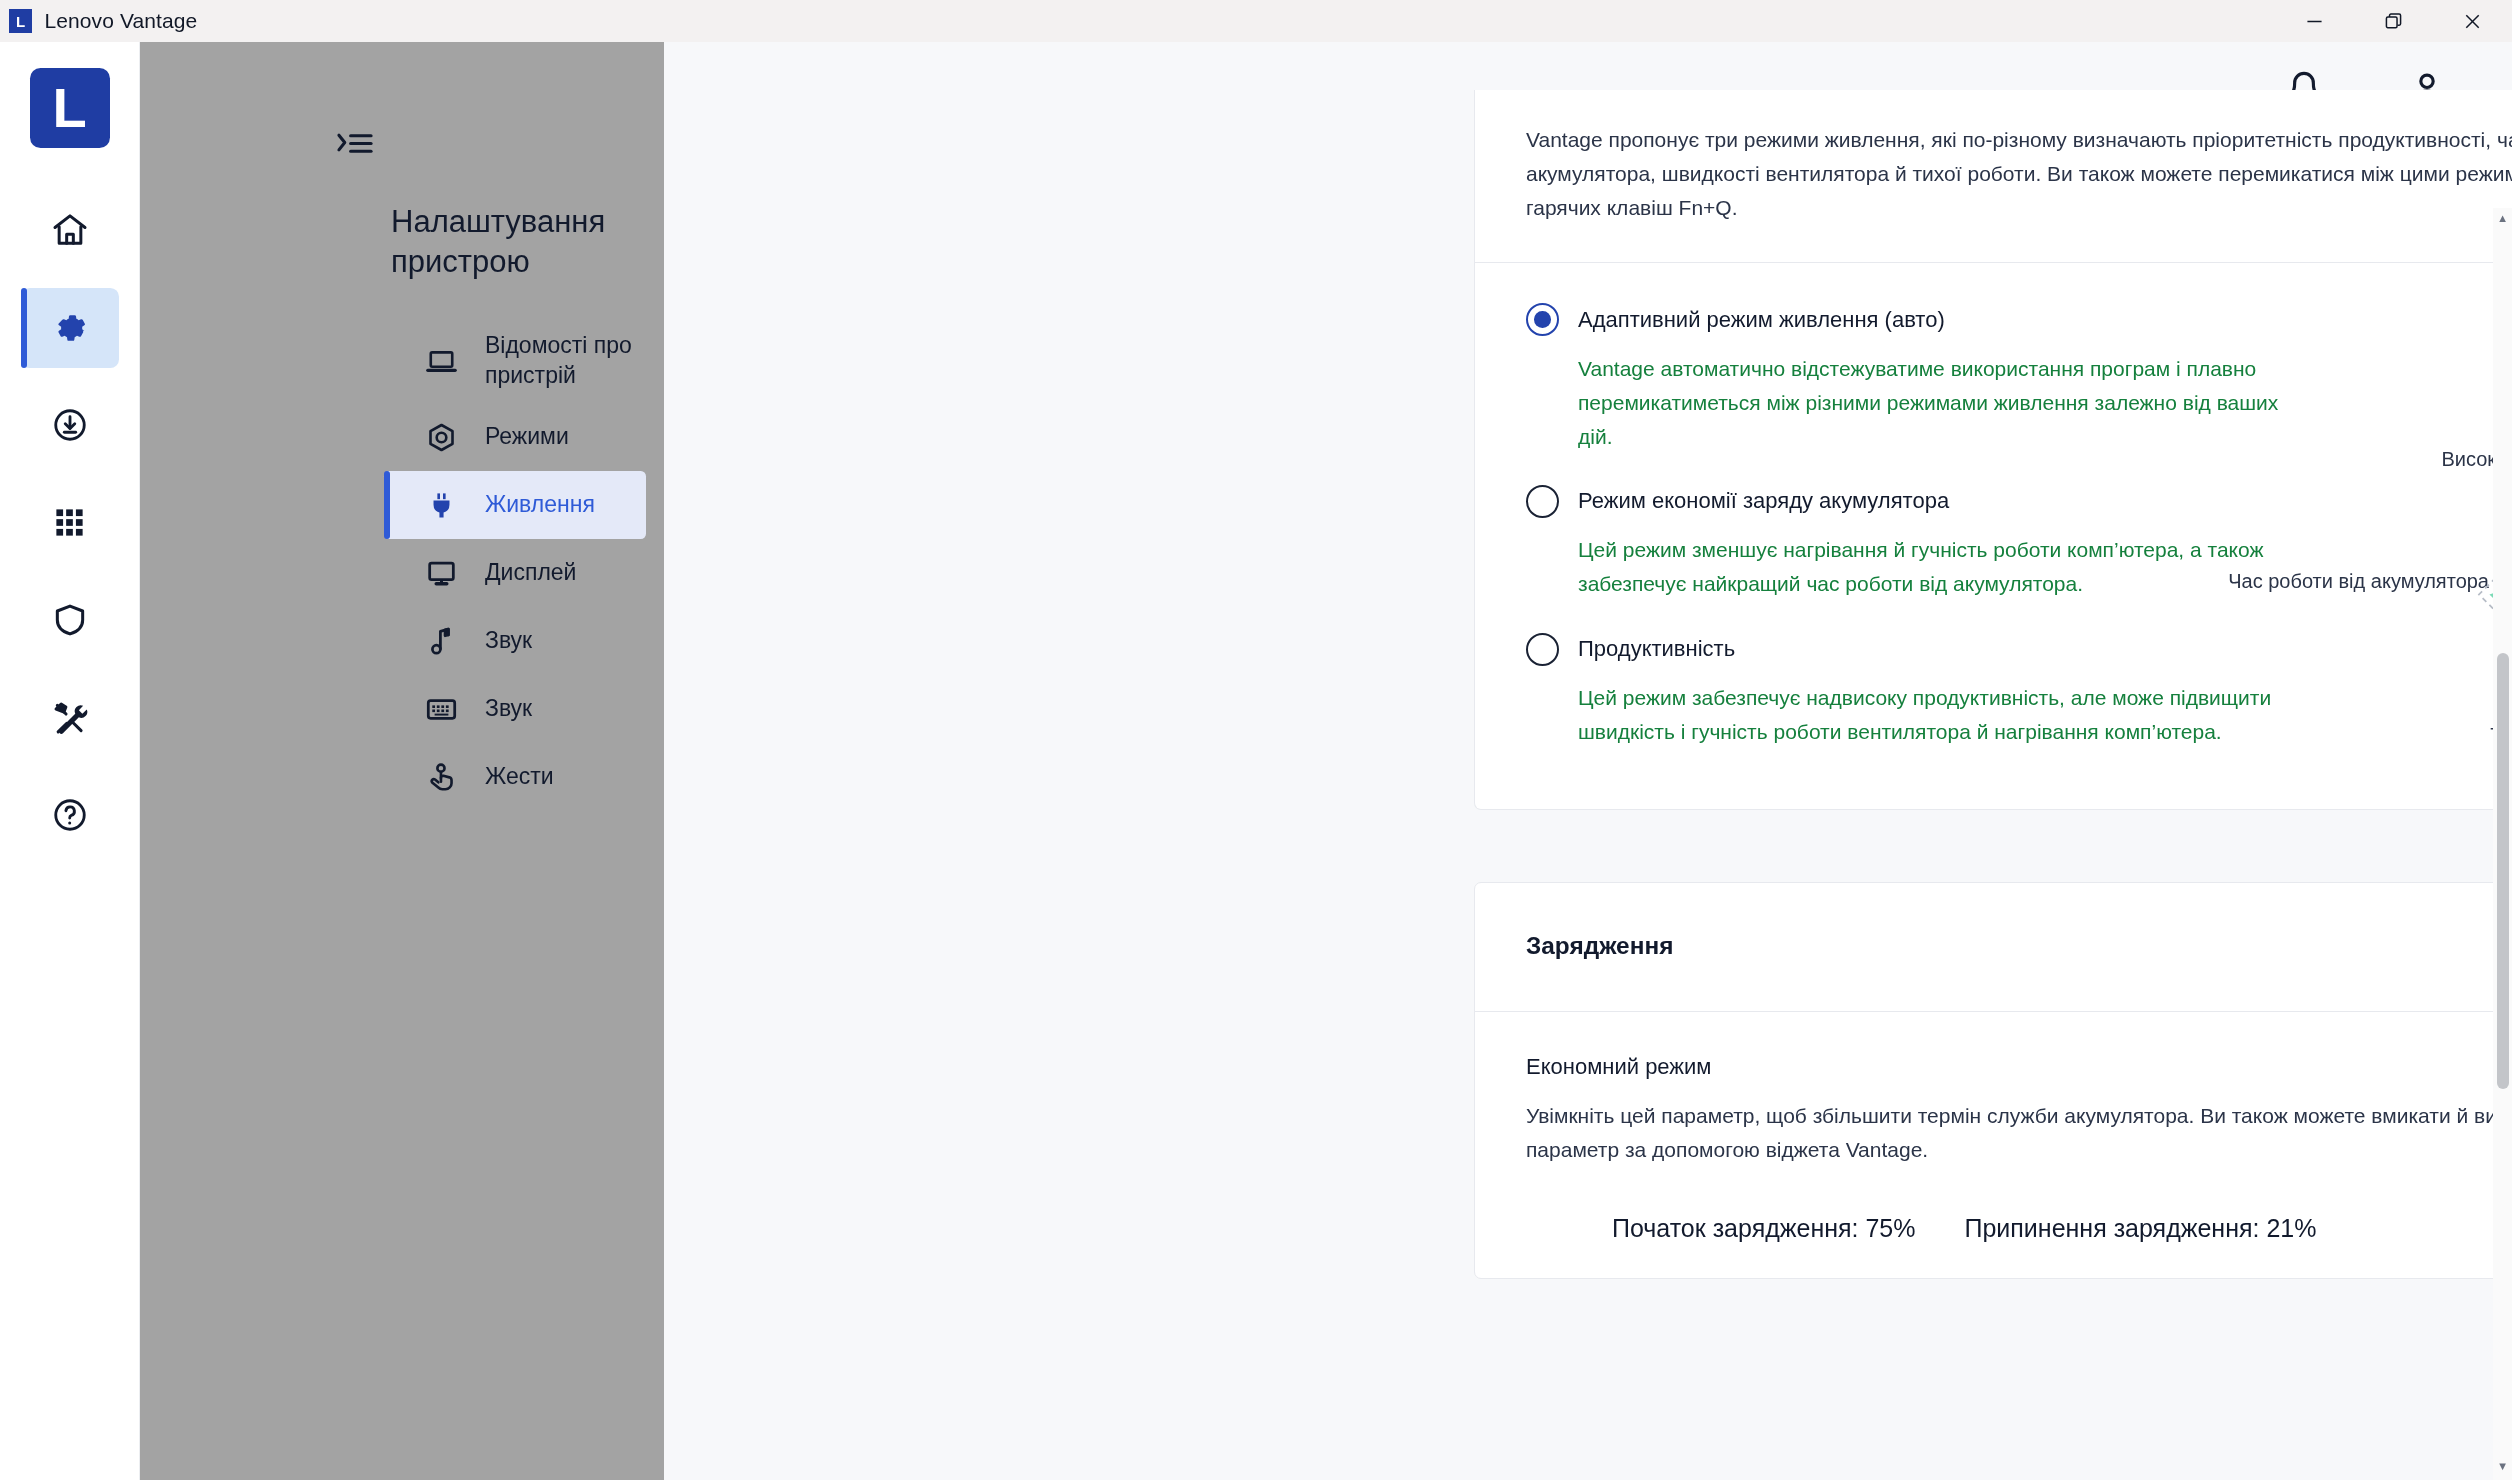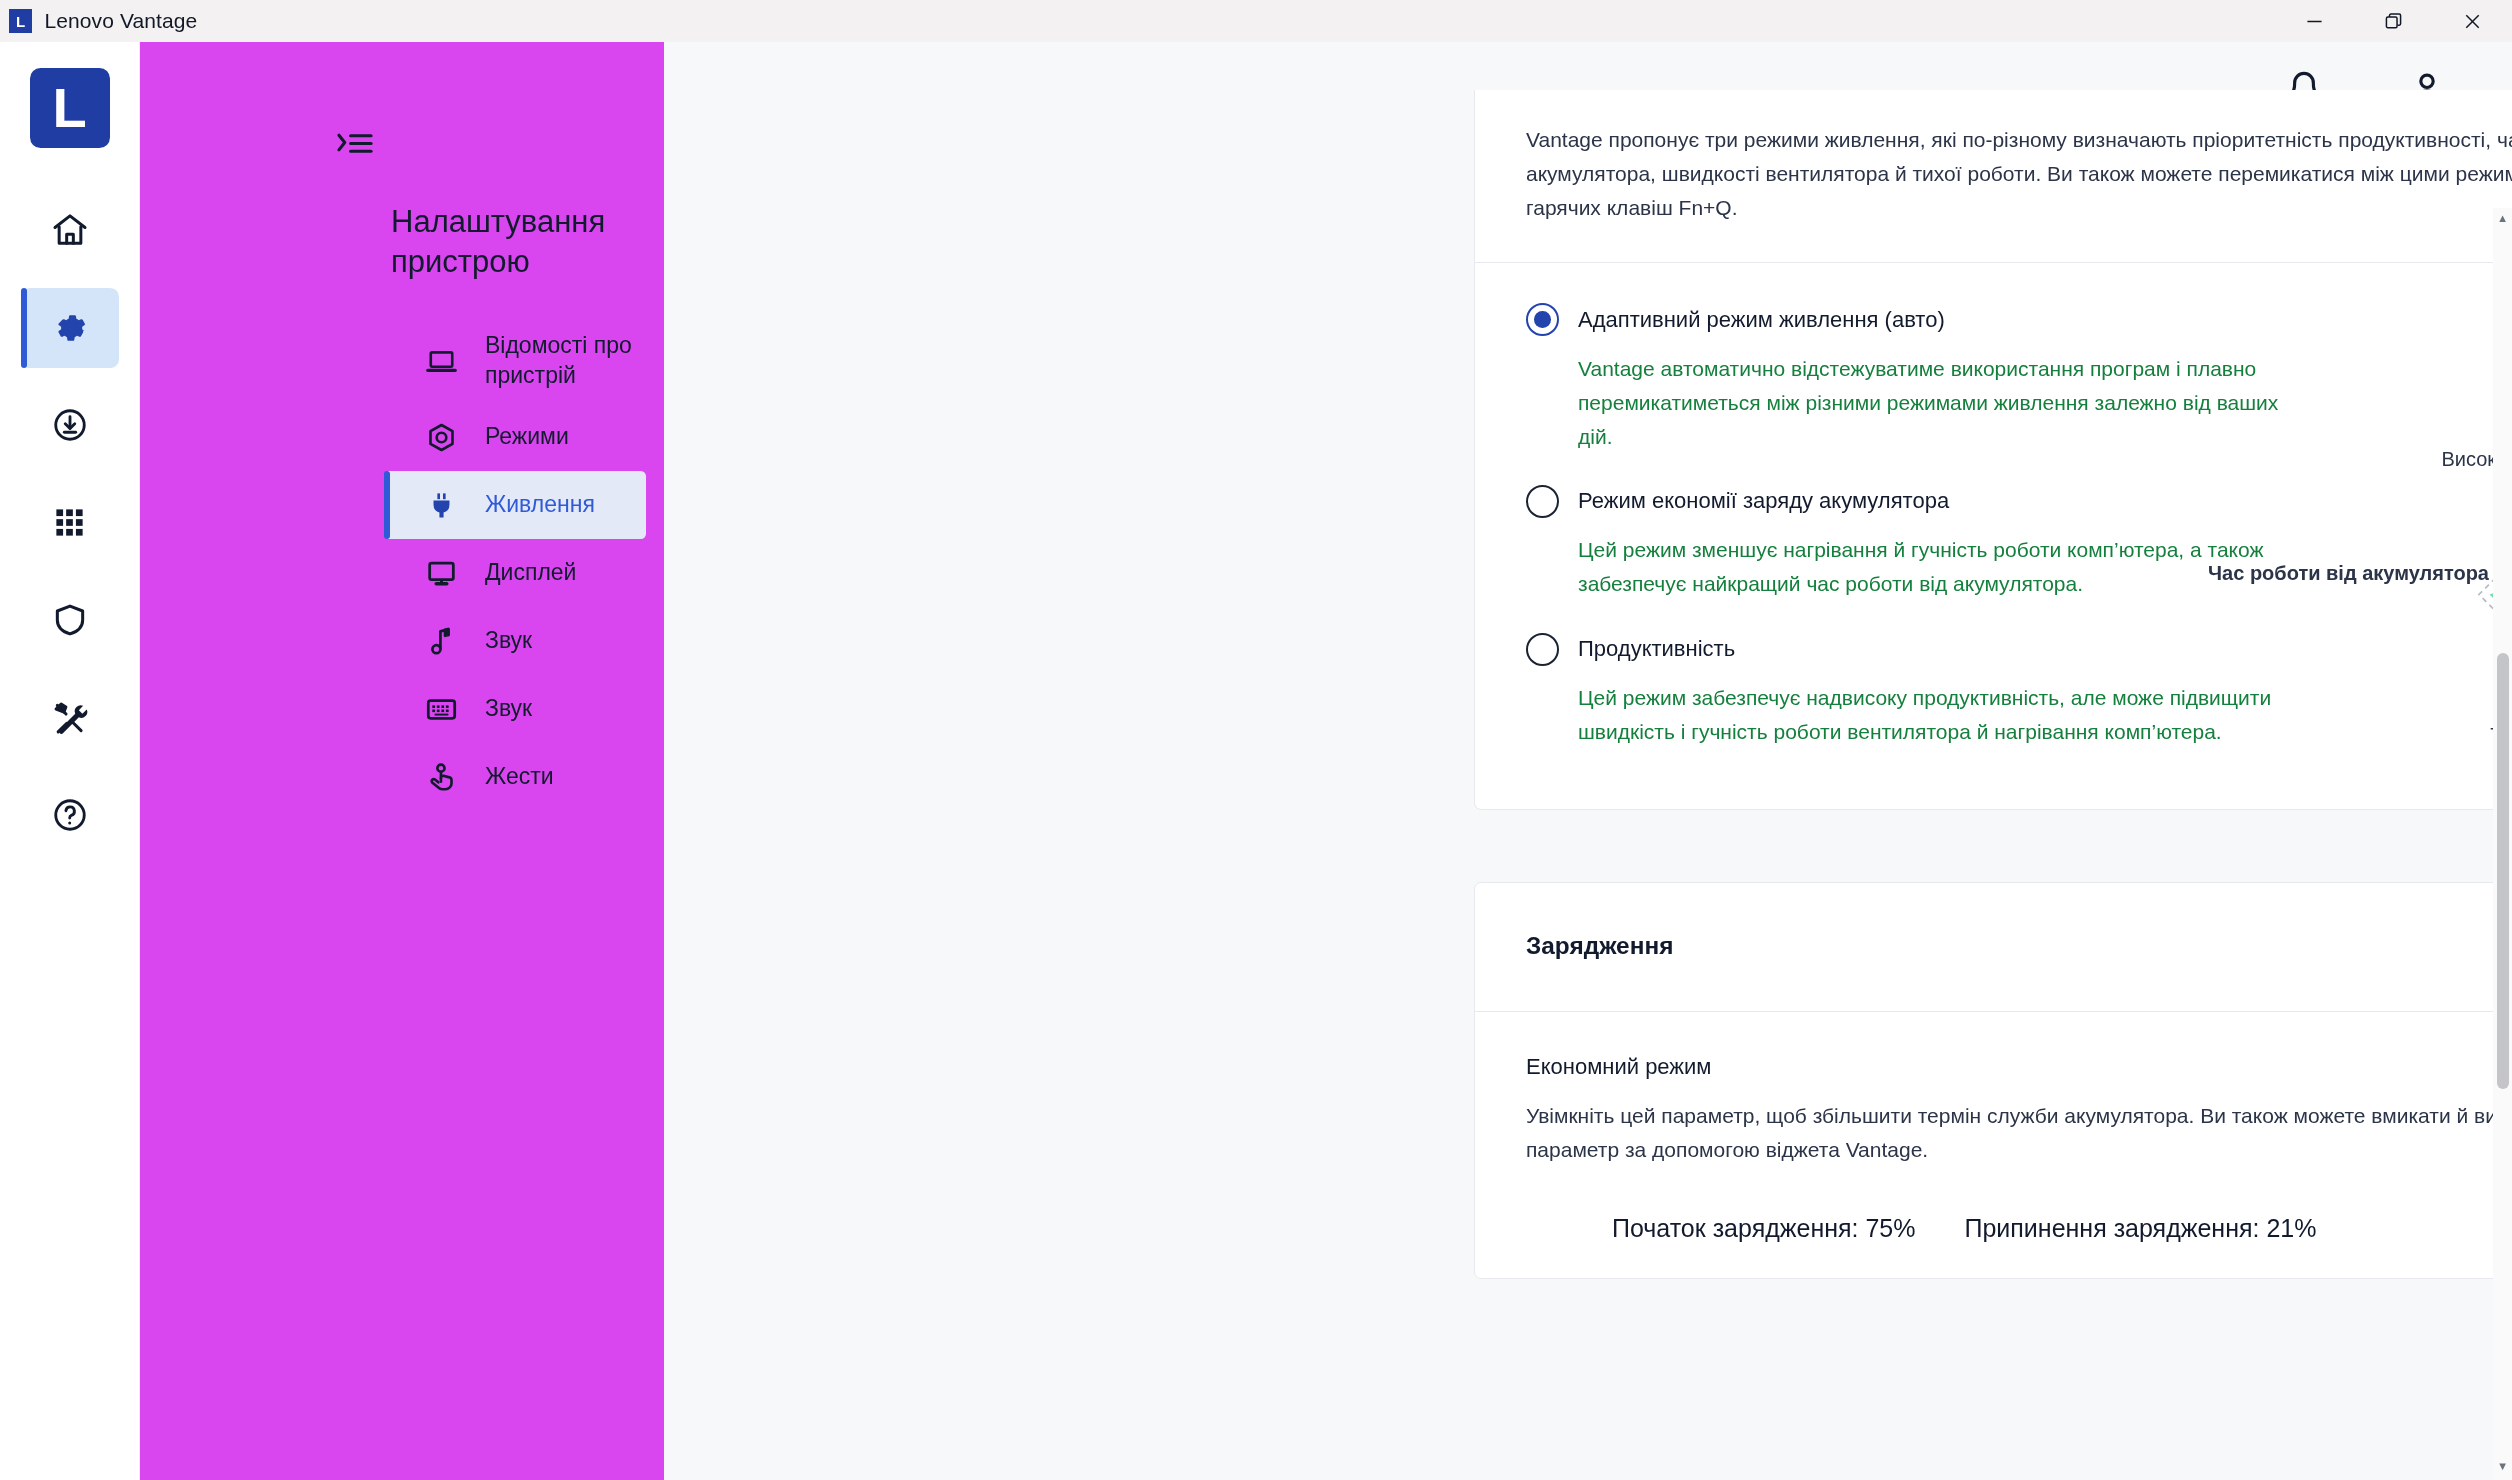--- a/index.html
+++ b/index.html
@@ -80,21 +80,21 @@
     position: absolute; left: 0; top: 0;
     width: 6.1px; height: 100%;
     background: #2f5bd7;
     border-radius: 3.5px;
   }
   .rail-item svg { display: block; }
 
   
   .subnav {
     width: 524px;
-    background: #d946ef;
+    background: #a3a3a3;
     padding-top: 0;
     flex: 0 0 524px;
     position: relative;
   }
   .collapse-btn {
     margin: 83px 0 0 196px;
     width: 49px; height: 40px;
     display: flex; align-items: center; justify-content: flex-start;
     cursor: pointer;
   }
@@ -241,21 +241,21 @@
   .radar-label {
     position: absolute;
     font-size: 20px;
     line-height: 1.33;
     color: #2b3448;
     text-align: center;
     white-space: nowrap;
   }
   .rl-top { top: 0; left: 50%; transform: translateX(-50%); }
   .rl-bottom { bottom: -5.2px; left: 50%; transform: translateX(-50%); }
-  .rl-left { top: 114px; right: 215px; text-align: left; font-weight: bold; }
+  .rl-left { top: 122px; right: 215px; text-align: left; }
 
   
   .card.charging { margin-top: 72px; }
   .charging-head {
     padding: 49px 51px 51px 51px;
     border-bottom: 0.9px solid #e7e9ee;
   }
   .charging-head h2 {
     font-size: 24.4px;
     color: #121a2d;

